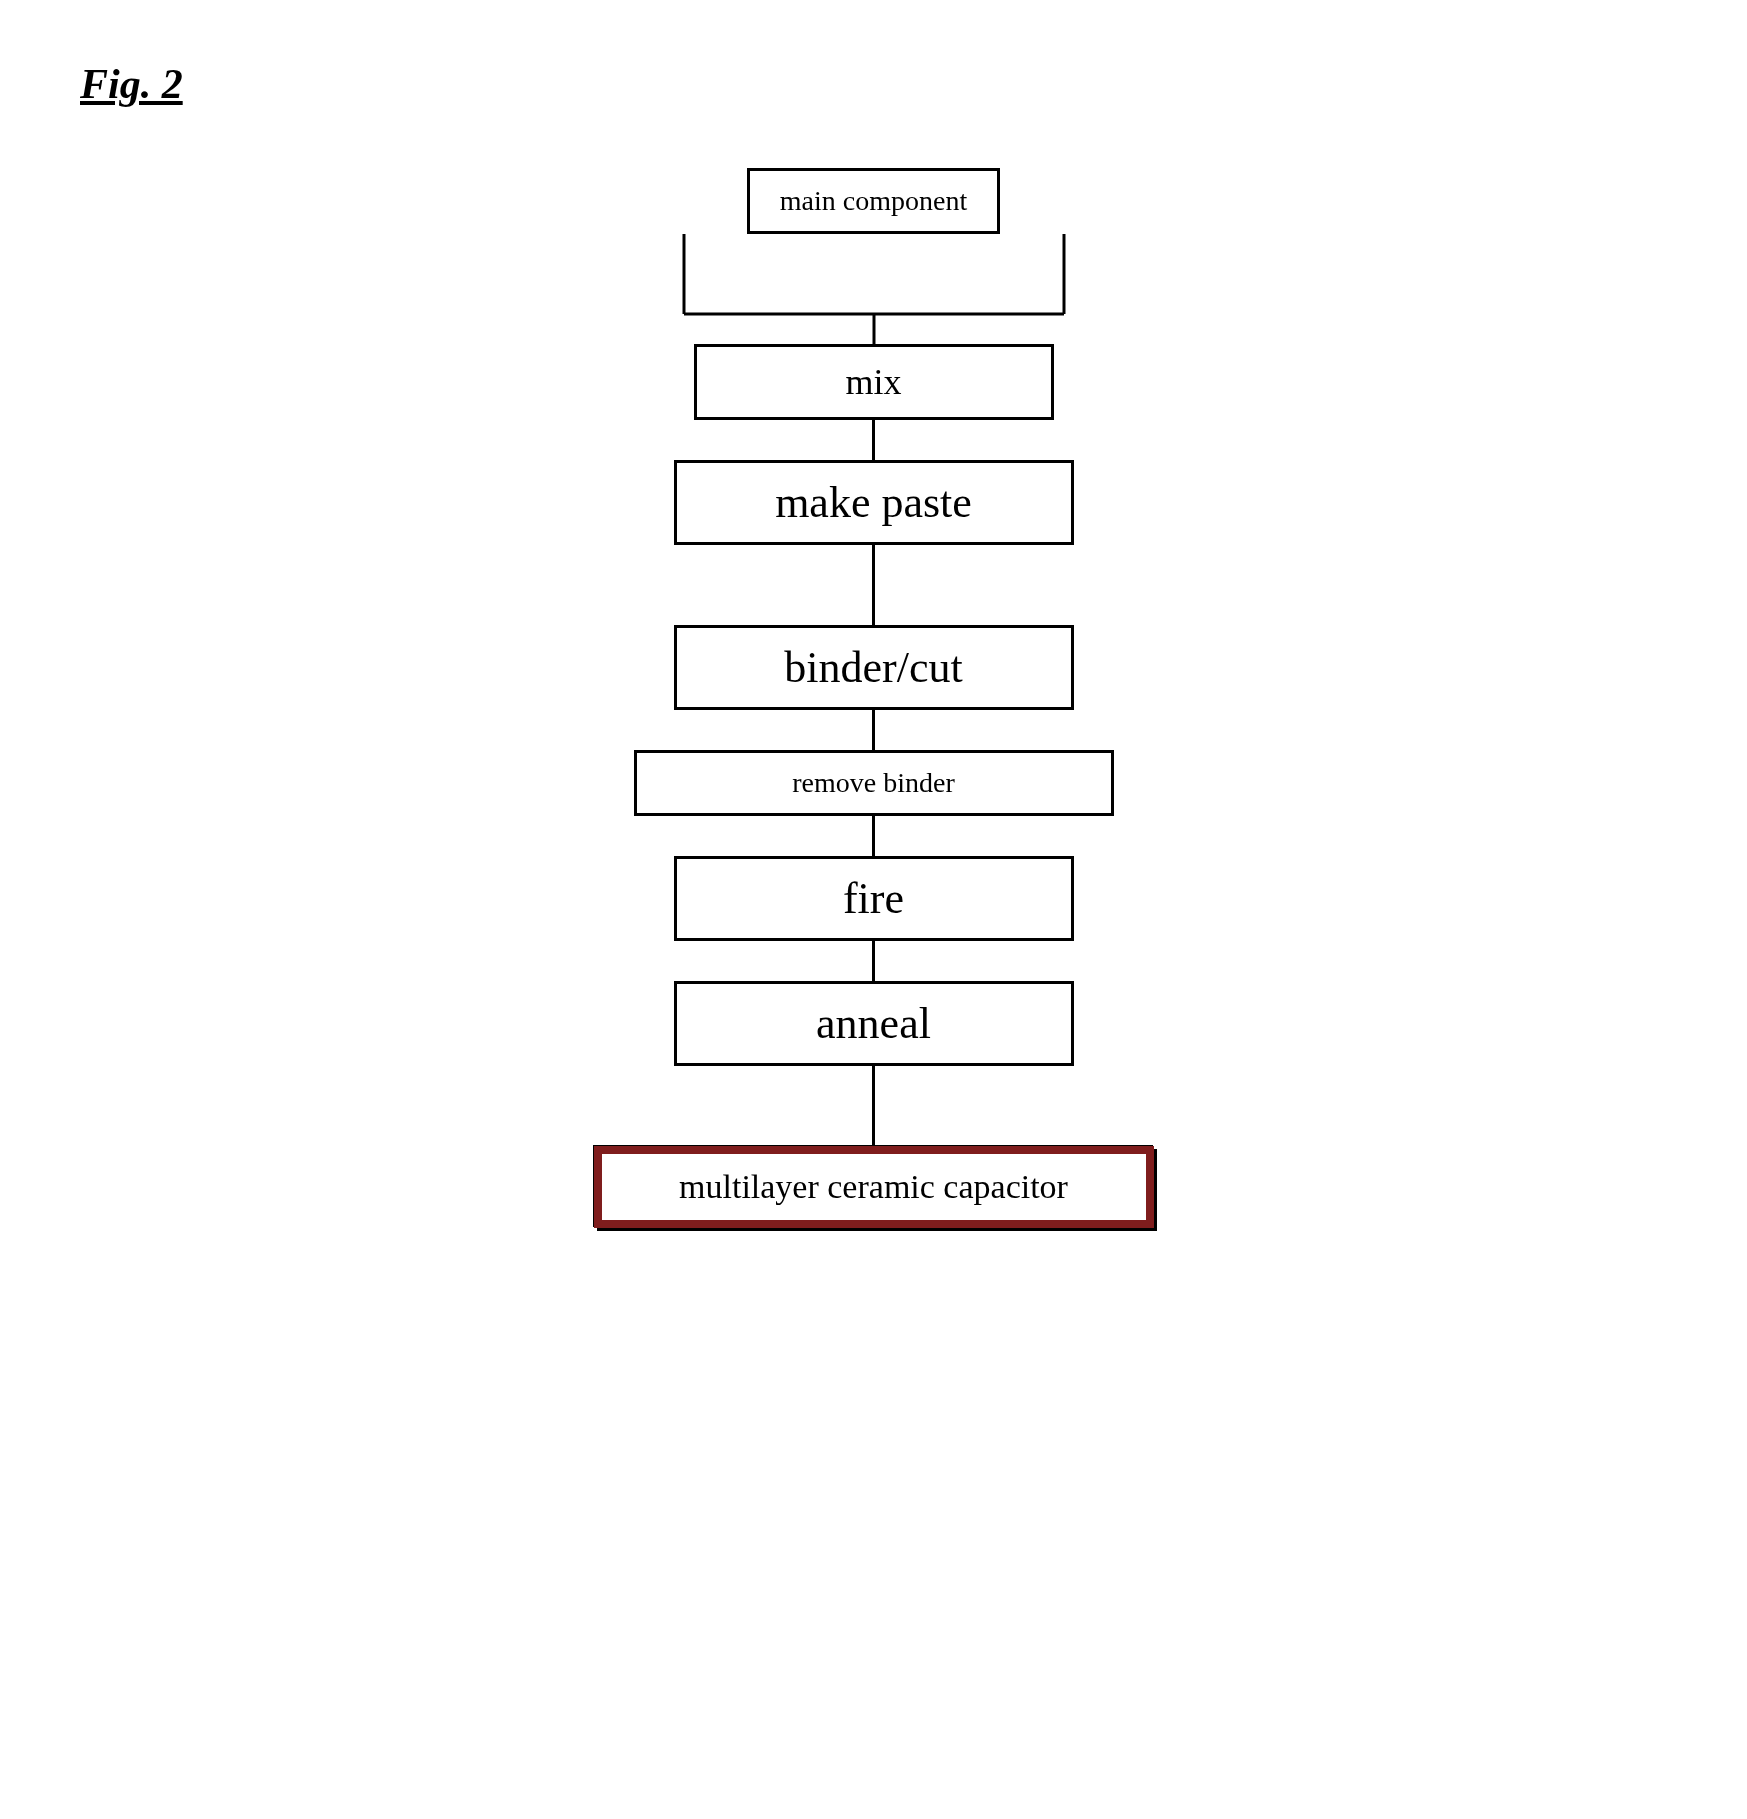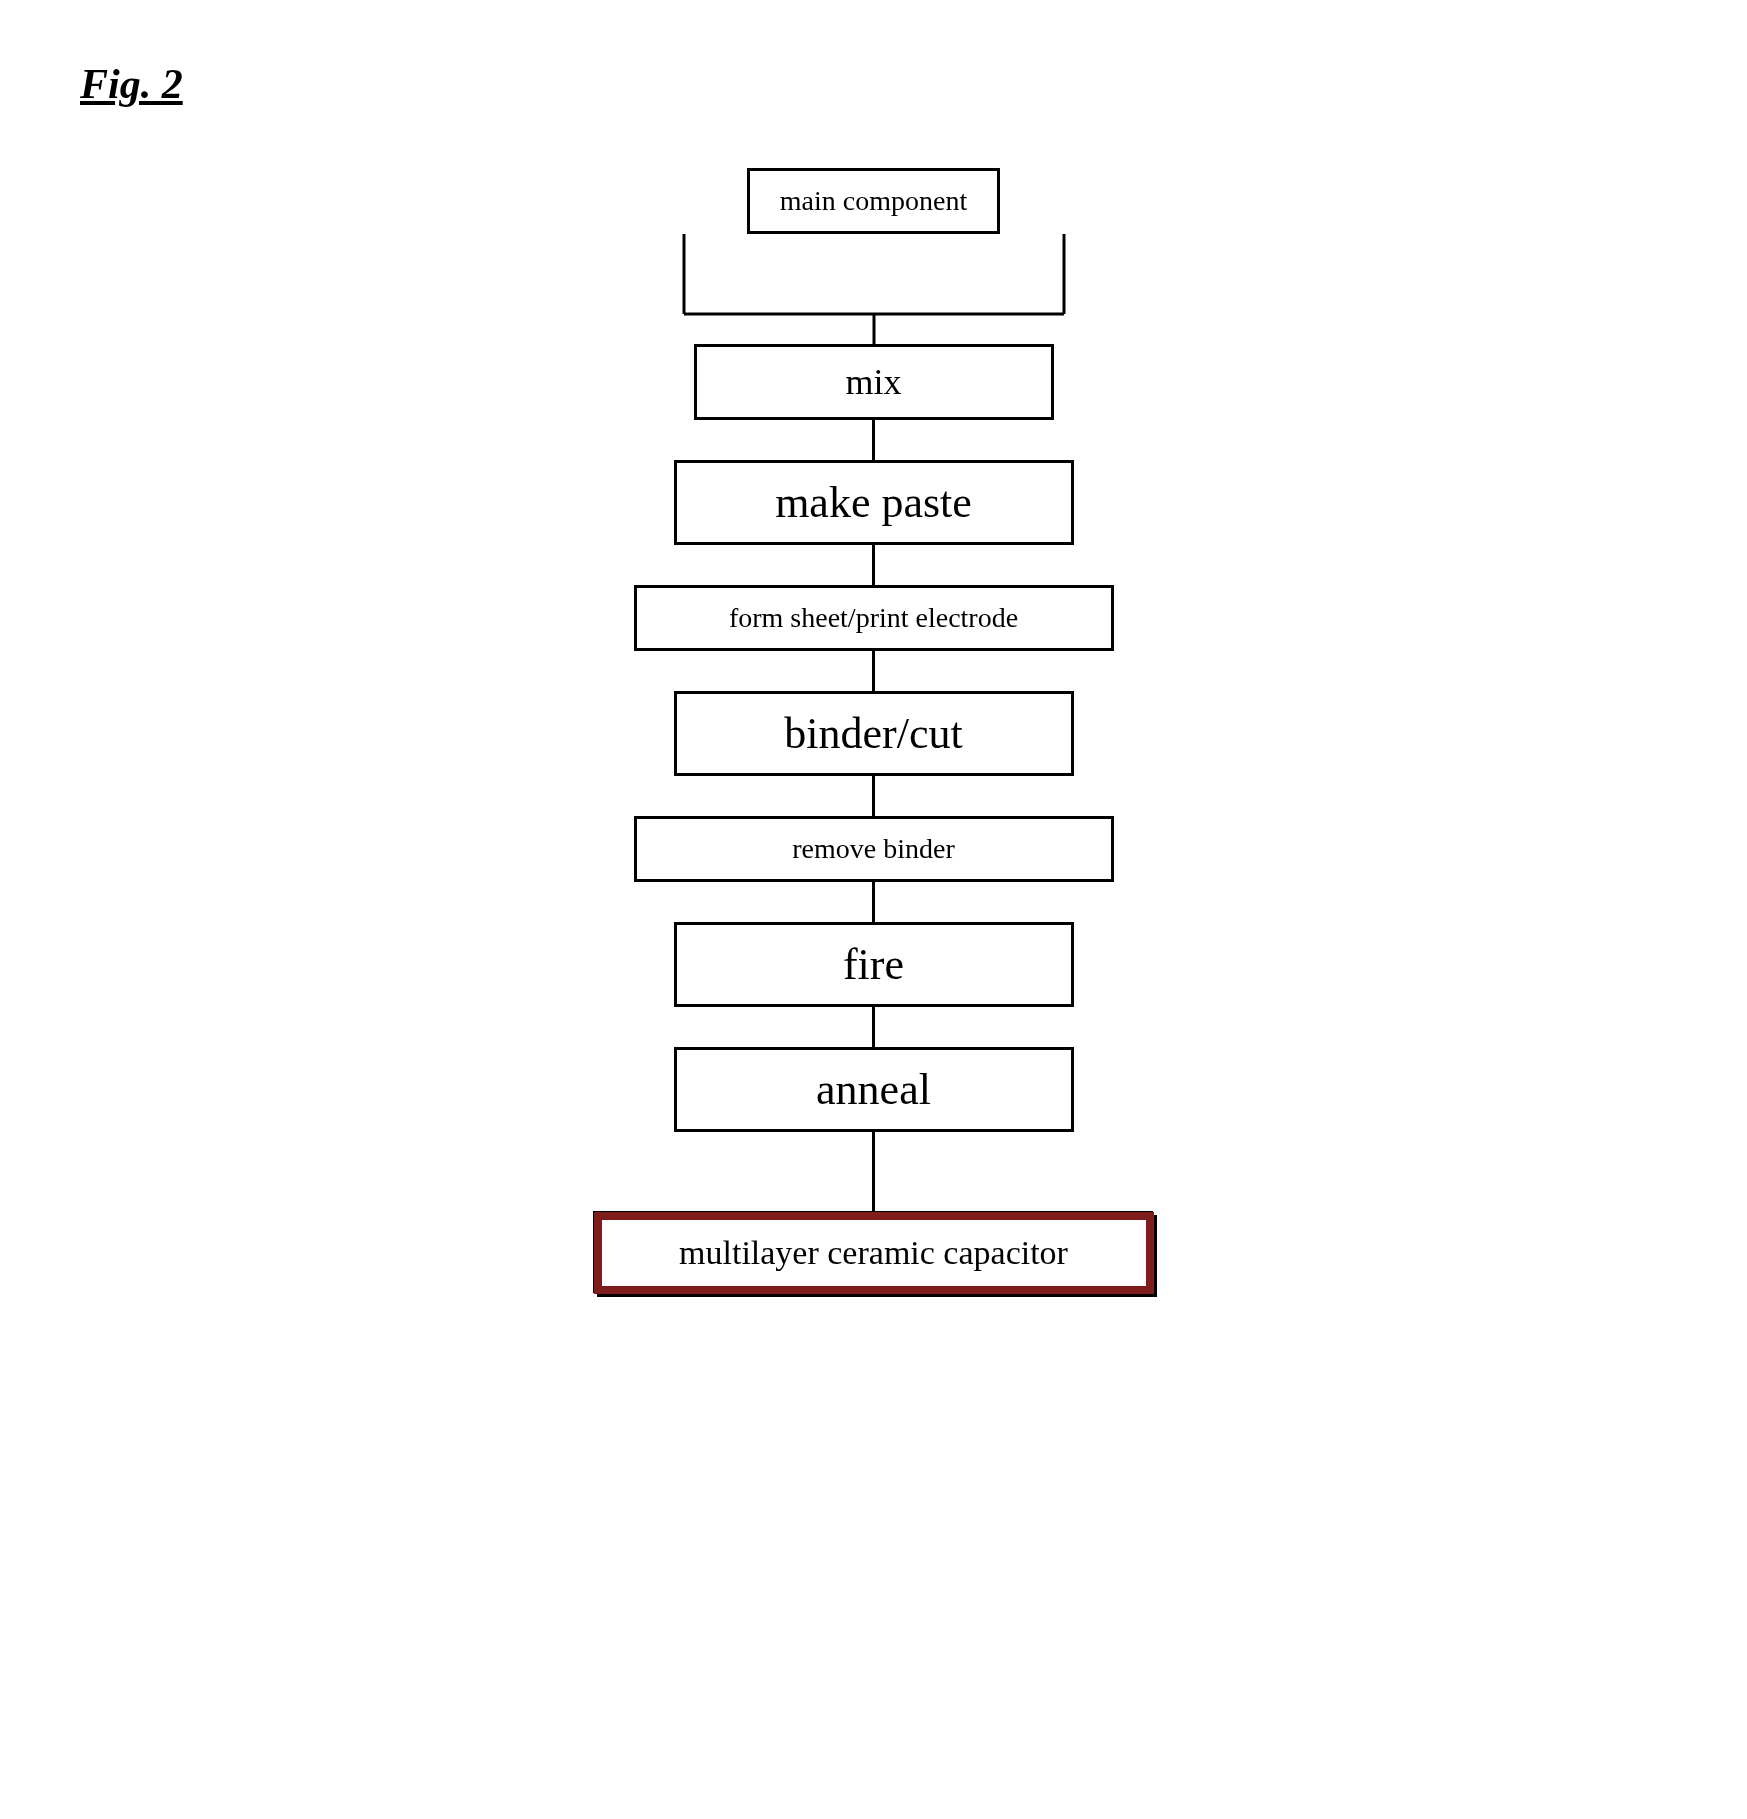--- a/index.html
+++ b/index.html
@@ -114,23 +114,20 @@
   </div>
 
   <div style="width:3px; height:40px; background:#000;"></div>
 
   <div class="flow-step">
     <div class="flow-box flow-box-large">make paste</div>
   </div>
 
   <div style="width:3px; height:40px; background:#000;"></div>
 
-  <div class="flow-step">
-    <div class="flow-box flow-box-wide">form sheet/print electrode</div>
-  </div>
 
   <div style="width:3px; height:40px; background:#000;"></div>
 
   <div class="flow-step">
     <div class="flow-box flow-box-large">binder/cut</div>
   </div>
 
   <div style="width:3px; height:40px; background:#000;"></div>
 
   <div class="flow-step">

